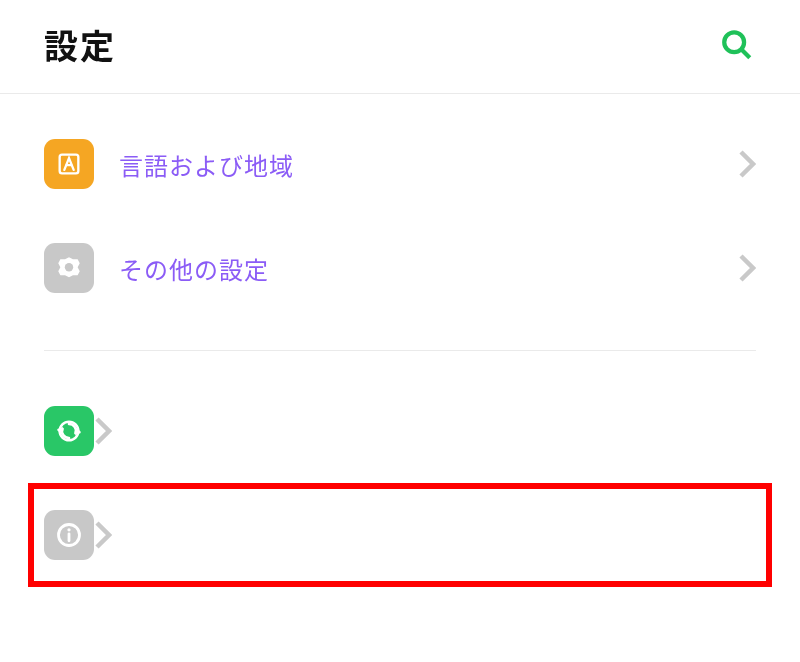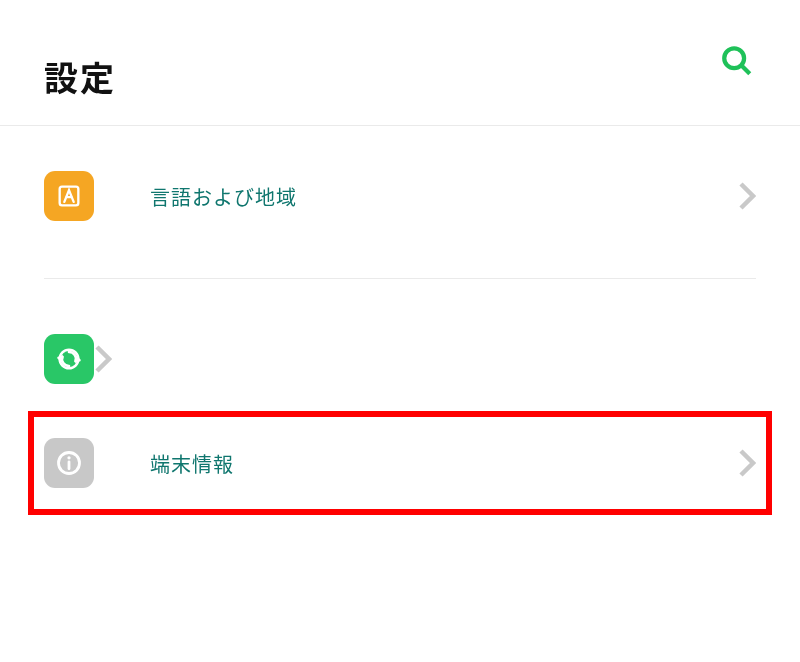--- a/index.html
+++ b/index.html
@@ -14,21 +14,20 @@
     display: flex;
     align-items: center;
     justify-content: space-between;
     padding: 20px 44px 24px 44px;
     border-bottom: 1px solid #eaeaea;
   }
   .header-title {
     font-size: 34px;
     font-weight: 600;
     letter-spacing: 2px;
-    margin-top: 32px;
   }
   .search-icon {
     width: 38px;
     height: 38px;
     display: flex;
     align-items: center;
     justify-content: center;
     cursor: pointer;
   }
   .search-icon svg { stroke: #1fc159; stroke-width: 3; fill: none; }
@@ -51,25 +50,25 @@
     height: 50px;
     border-radius: 11px;
     display: flex;
     align-items: center;
     justify-content: center;
     flex-shrink: 0;
   }
   .row-icon svg { width: 28px; height: 28px; }
   .row-label {
     flex: 1;
-    font-size: 20px;
+    font-size: 24px;
     font-weight: 400;
     letter-spacing: 1px;
-    padding-left: 56px;
-    color: #0f766e;
+    padding-left: 25px;
+    color: #8b5cf6;
   }
   .chevron {
     width: 18px;
     height: 30px;
     flex-shrink: 0;
   }
   .chevron svg { stroke: #c9c9c9; stroke-width: 3; fill: none; }
   .icon-orange { background: #f5a623; }
   .icon-gray   { background: #c8c8c8; }
   .icon-green  { background: #29c767; }
@@ -110,20 +109,34 @@
       </svg>
     </div>
     <div class="row-label">言語および地域</div>
     <div class="chevron">
       <svg viewBox="0 0 12 20">
           <polyline points="2,2 10,10 2,18"></polyline>
         </svg>
     </div>
   </div>
 
+  <div class="row">
+    <div class="row-icon icon-gray">
+      <svg viewBox="0 0 24 24" fill="#fff">
+        <path d="M12 2.8 L15.4 4.6 L19.4 4.6 L21.2 8 L19.4 11.4 L21.2 14.8 L19.4 18.2 L15.4 18.2 L12 20 L8.6 18.2 L4.6 18.2 L2.8 14.8 L4.6 11.4 L2.8 8 L4.6 4.6 L8.6 4.6 Z"></path>
+        <circle cx="12" cy="11.4" r="3.6" fill="#c8c8c8"></circle>
+      </svg>
+    </div>
+    <div class="row-label">その他の設定</div>
+    <div class="chevron">
+      <svg viewBox="0 0 12 20">
+          <polyline points="2,2 10,10 2,18"></polyline>
+        </svg>
+    </div>
+  </div>
 
 </div>
 
 <div class="section-divider"></div>
 
 <div class="section">
 
   <div class="row">
     <div class="row-icon icon-green">
       <svg viewBox="0 0 24 24" fill="none" stroke="#fff" stroke-width="2.2">
@@ -145,21 +158,20 @@
 
 <div class="highlight-wrap">
   <div class="row">
     <div class="row-icon icon-lgray">
       <svg viewBox="0 0 24 24" fill="none" stroke="#fff" stroke-width="2.4">
         <circle cx="12" cy="12" r="9"></circle>
         <line x1="12" y1="11" x2="12" y2="17" stroke-linecap="round"></line>
         <circle cx="12" cy="7.6" r="1.4" fill="#fff" stroke="none"></circle>
       </svg>
     </div>
-    <div class="row-label">端末情報</div>
     <div class="chevron">
       <svg viewBox="0 0 12 20">
           <polyline points="2,2 10,10 2,18"></polyline>
         </svg>
     </div>
   </div>
   <div class="highlight-box"></div>
 </div>
 
 <div class="footer-space"></div>

